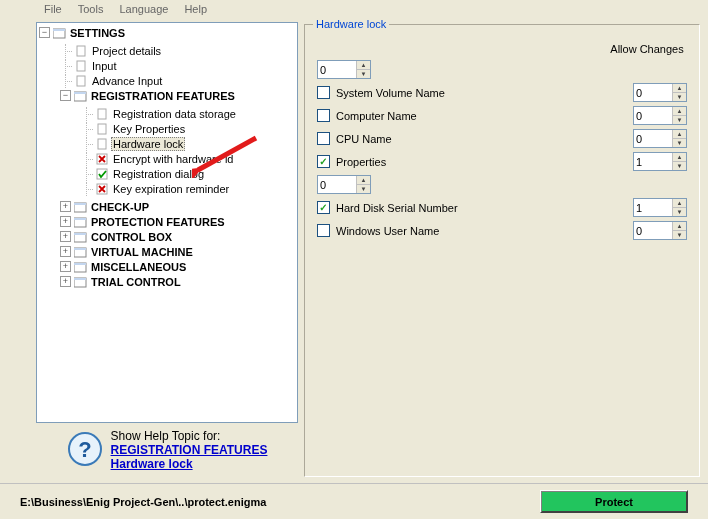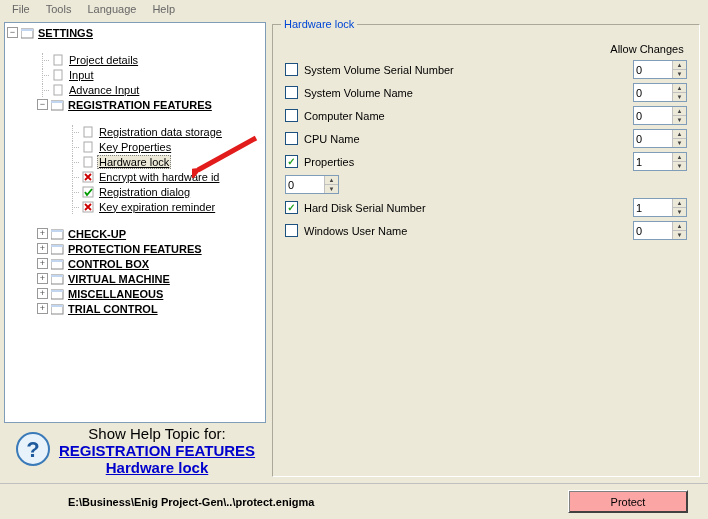--- a/index.html
+++ b/index.html
@@ -1,47 +1,47 @@
 <!DOCTYPE html>
 <html><head>
 <meta charset="utf-8">
 <style>
   * { box-sizing: border-box; }
   html, body { margin: 0; padding: 0; font-family: Tahoma, Arial, sans-serif; font-size: 11px; background: #ece9d8; }
-  .root { width: 708px; height: 519px; position: relative; background: #ece9d8; }
+  .root { width: 708px; height: 519px; position: relative; background: #ece9d8; padding-left: 32px; }
 
   
   .menubar { height: 18px; display: flex; align-items: center; padding: 0 4px; gap: 0; color: #666; }
   .menu-item { padding: 1px 8px; cursor: default; }
 
   
   .main { display: flex; height: 463px; }
   .left { width: 270px; padding: 4px 4px 4px 4px; display: flex; flex-direction: column; }
   .right { flex: 1; padding: 4px 6px 4px 0; }
 
   
   .tree-wrap { flex: 1; background: #fff; border: 1px solid #7f9db9; padding: 2px; overflow: auto; }
   .tree { list-style: none; margin: 0; padding: 0; }
-  .tree ul { list-style: none; margin: 12px; padding: 0 0 0 18px; }
+  .tree ul { list-style: none; margin: 3px; padding: 0 0 0 18px; }
   .tree li { margin: 0; padding: 0; white-space: nowrap; }
   .row { display: flex; align-items: center; height: 15px; gap: 2px; }
   .exp { width: 11px; height: 11px; border: 1px solid #999; background: #fff; font-size: 9px; line-height: 7px; text-align: center; color: #555; cursor: default; display: inline-flex; align-items: center; justify-content: center; }
   .line { width: 12px; text-align: center; color: #ccc; position: relative; height: 14px; }
   .line::before { content: ""; position: absolute; left: 5px; top: 0; bottom: 0; border-left: 1px dotted #bbb; }
   .line::after { content: ""; position: absolute; left: 5px; right: 0; top: 50%; border-top: 1px dotted #bbb; }
   .ticon { width: 14px; height: 13px; display: inline-flex; align-items: center; justify-content: center; }
   .ticon svg { width: 13px; height: 12px; }
-  .tlabel { padding: 0 2px; text-decoration: underline; }
+  .tlabel { padding: 0 2px; }
   .bold { font-weight: bold; }
   .sel { background: #ece9d8; border: 1px dotted #808080; padding: 0 1px; }
 
   
   .help-panel { height: 54px; display: flex; align-items: center; gap: 8px; padding: 2px 10px; justify-content: center; }
   .help-icon svg { width: 36px; height: 36px; }
-  .help-text { text-align: center; font-size: 15px; }
+  .help-text { text-align: left; font-size: 12px; }
   .help-link { color: #0000cc; text-decoration: underline; font-weight: bold; }
 
   
   .group { border: 1px solid #fff; border-top-color: #aca899; border-left-color: #aca899; position: relative; padding: 18px 12px 12px 12px; margin: 2px 2px 6px 2px; height: 453px; }
   .group-legend { position: absolute; top: -7px; left: 8px; background: #ece9d8; padding: 0 3px; color: #0046d5; font-size: 11px; }
   .group-desc { margin: 2px 0 18px 0; color: #000; }
 
   .hw-head { display: flex; justify-content: flex-end; margin-bottom: 3px; }
   .hw-head span { width: 80px; text-align: center; margin-left: 31px; }
   .hw-row { display: flex; align-items: center; height: 23px; gap: 6px; }
@@ -49,22 +49,22 @@
   .chk { width: 13px; height: 13px; border: 1px solid #1c5180; background: #fff; display: inline-flex; align-items: center; justify-content: center; font-size: 10px; color: #21a121; }
   .chk.checked::after { content: "✓"; font-weight: bold; line-height: 9px; }
   .spin { width: 54px; height: 19px; display: inline-flex; border: 1px solid #7f9db9; }
   .spin input { width: 38px; border: none; background: #fff; font: inherit; padding: 1px 2px; }
   .spin .btns { width: 14px; display: flex; flex-direction: column; }
   .spin .sb { flex: 1; background: #ece9d8; border-left: 1px solid #c0c0c0; display: flex; align-items: center; justify-content: center; font-size: 6px; color: #444; }
   .spin .sb:first-child { border-bottom: 1px solid #c0c0c0; }
 
   
   .bottom { position: absolute; left: 0; right: 0; bottom: 0; height: 36px; display: flex; align-items: center; border-top: 1px solid #c0c0c0; padding: 0 20px; }
-  .bottom .path { flex: 1; font-weight: bold; color: #000; margin-left: 48px; }
-  .protect-btn { width: 120px; height: 23px; background: #fca5a5; border: 1px solid #404040; border-top-color: #fff; border-left-color: #fff; box-shadow: 1px 1px 0 #808080 inset, -1px -1px 0 #404040 inset; cursor: default; font: inherit; font-weight: normal; }
+  .bottom .path { flex: 1; font-weight: bold; color: #000; }
+  .protect-btn { width: 148px; height: 23px; background: #22c55e; border: 1px solid #404040; border-top-color: #fff; border-left-color: #fff; box-shadow: 1px 1px 0 #808080 inset, -1px -1px 0 #404040 inset; cursor: default; font: inherit; font-weight: bold; }
 
   
   .arrow { position: absolute; left: 192px; top: 132px; pointer-events: none; }
 </style>
 </head>
 <body>
 <div class="root">
 
 <div class="menubar">
   <div class="menu-item">File</div>
@@ -299,24 +299,20 @@
   </div>
 
   <div class="right">
     <div class="group">
       <div class="group-legend">Hardware lock</div>
       <div class="hw-head">
             <span>Allow Changes</span>
           </div>
 
       <div class="hw-row">
-            <label>
-              <span class="chk"></span>
-              <span>System Volume Serial Number</span>
-            </label>
             <div class="spin">
               <input value="0" style="">
               <div class="btns">
                 <div class="sb">▲</div>
                 <div class="sb">▼</div>
               </div>
             </div>
           </div>
       <div class="hw-row">
             <label>

